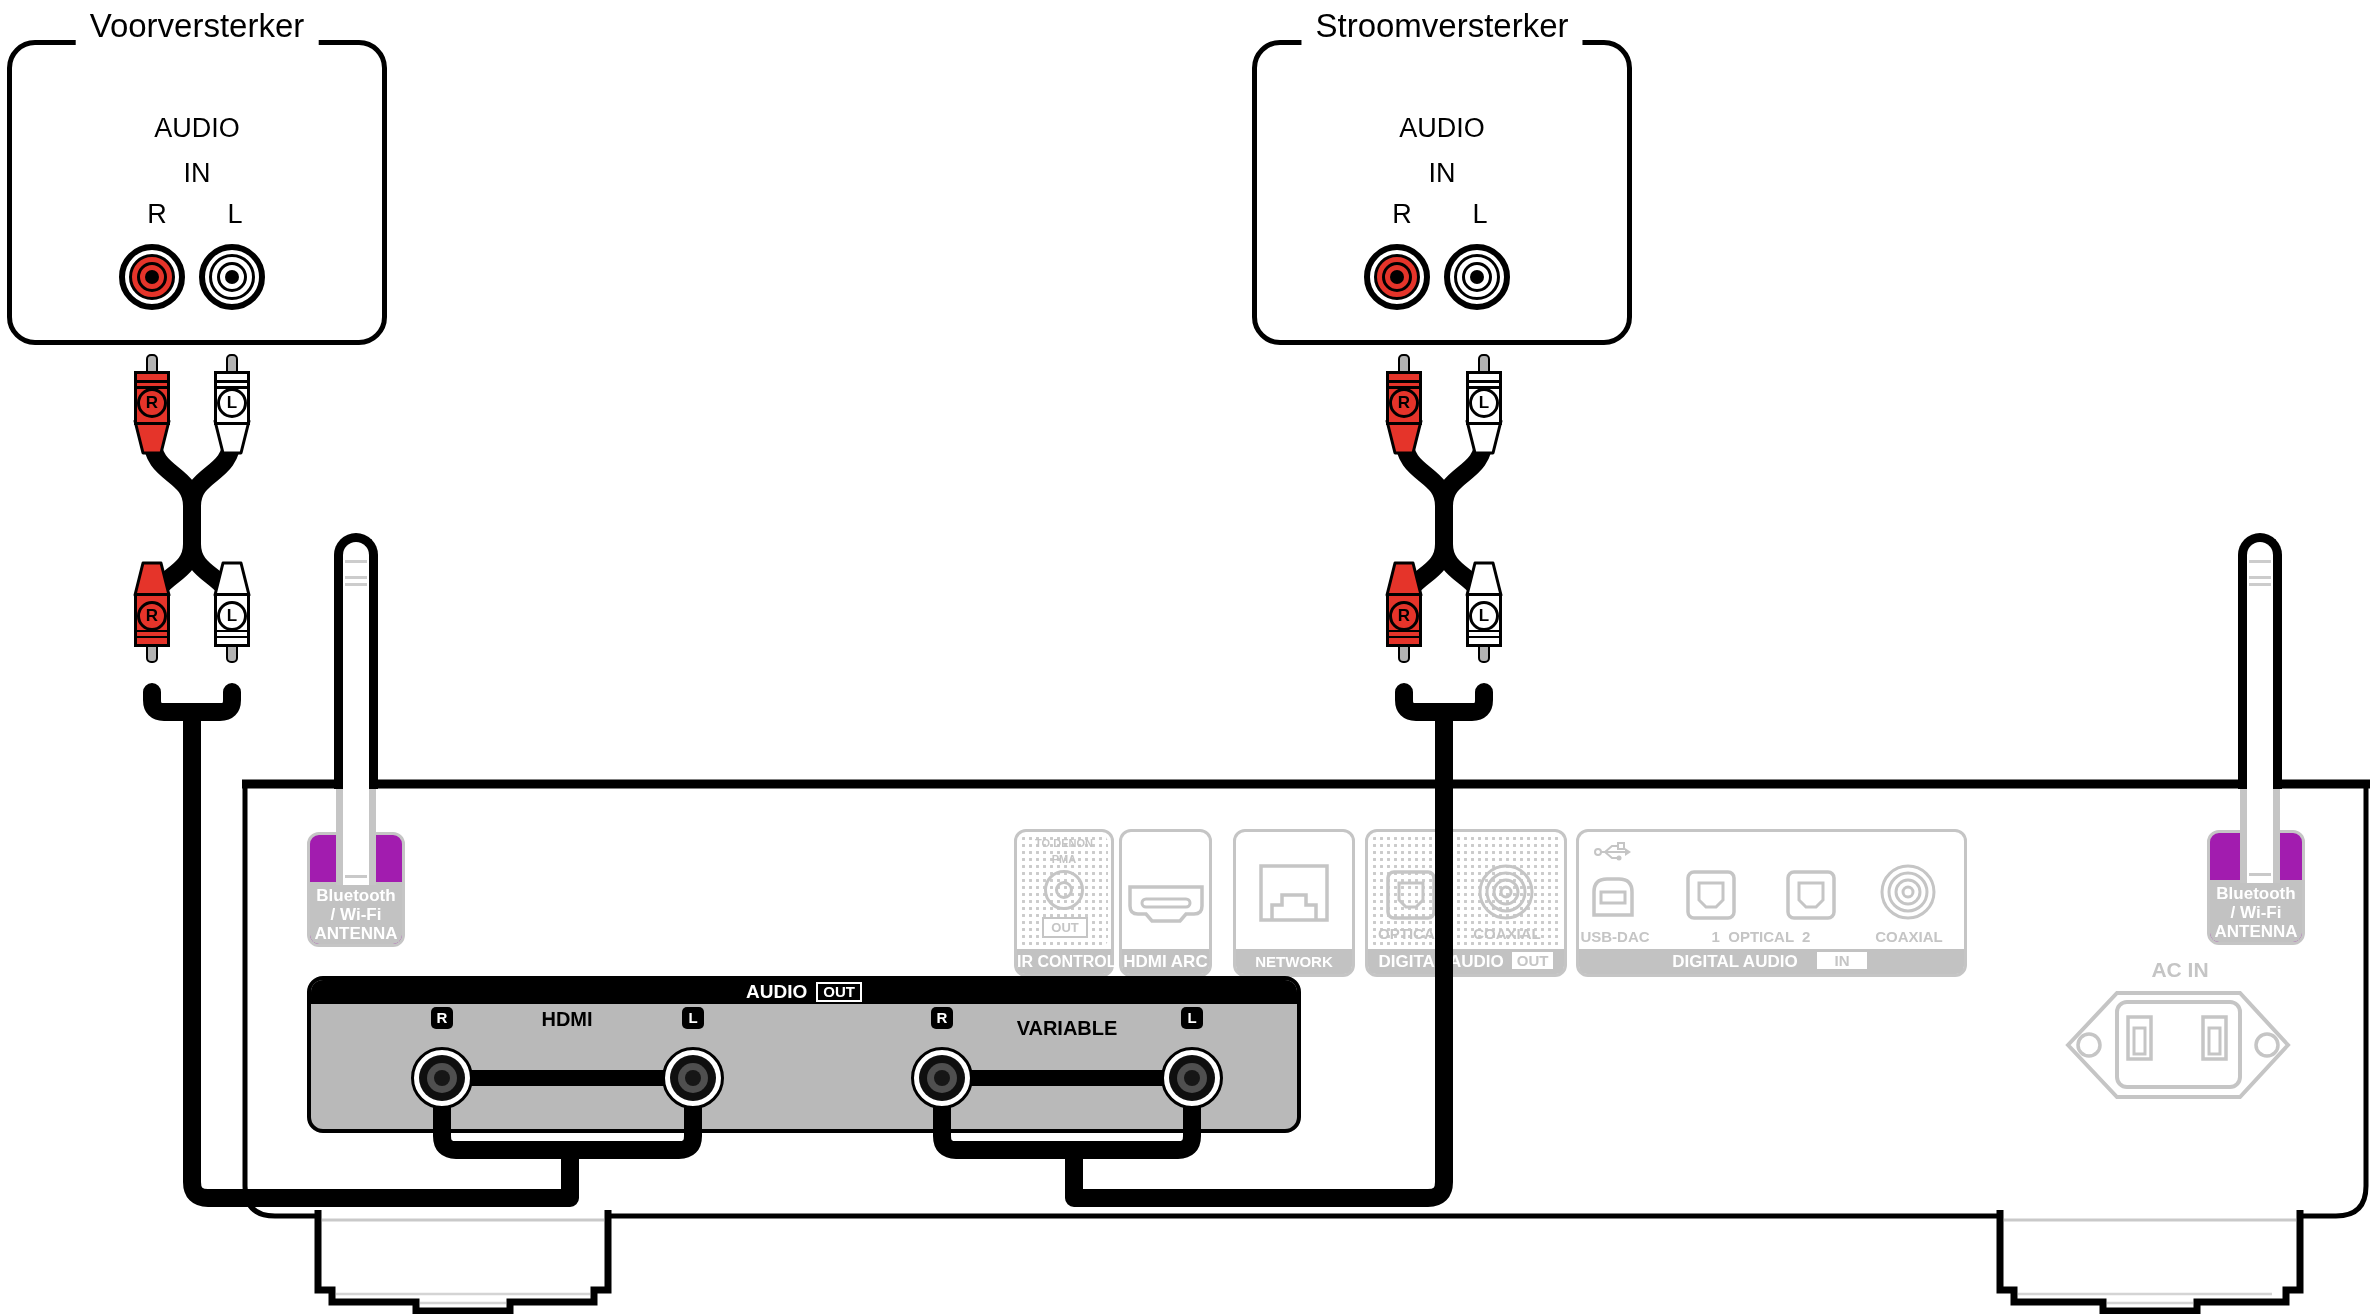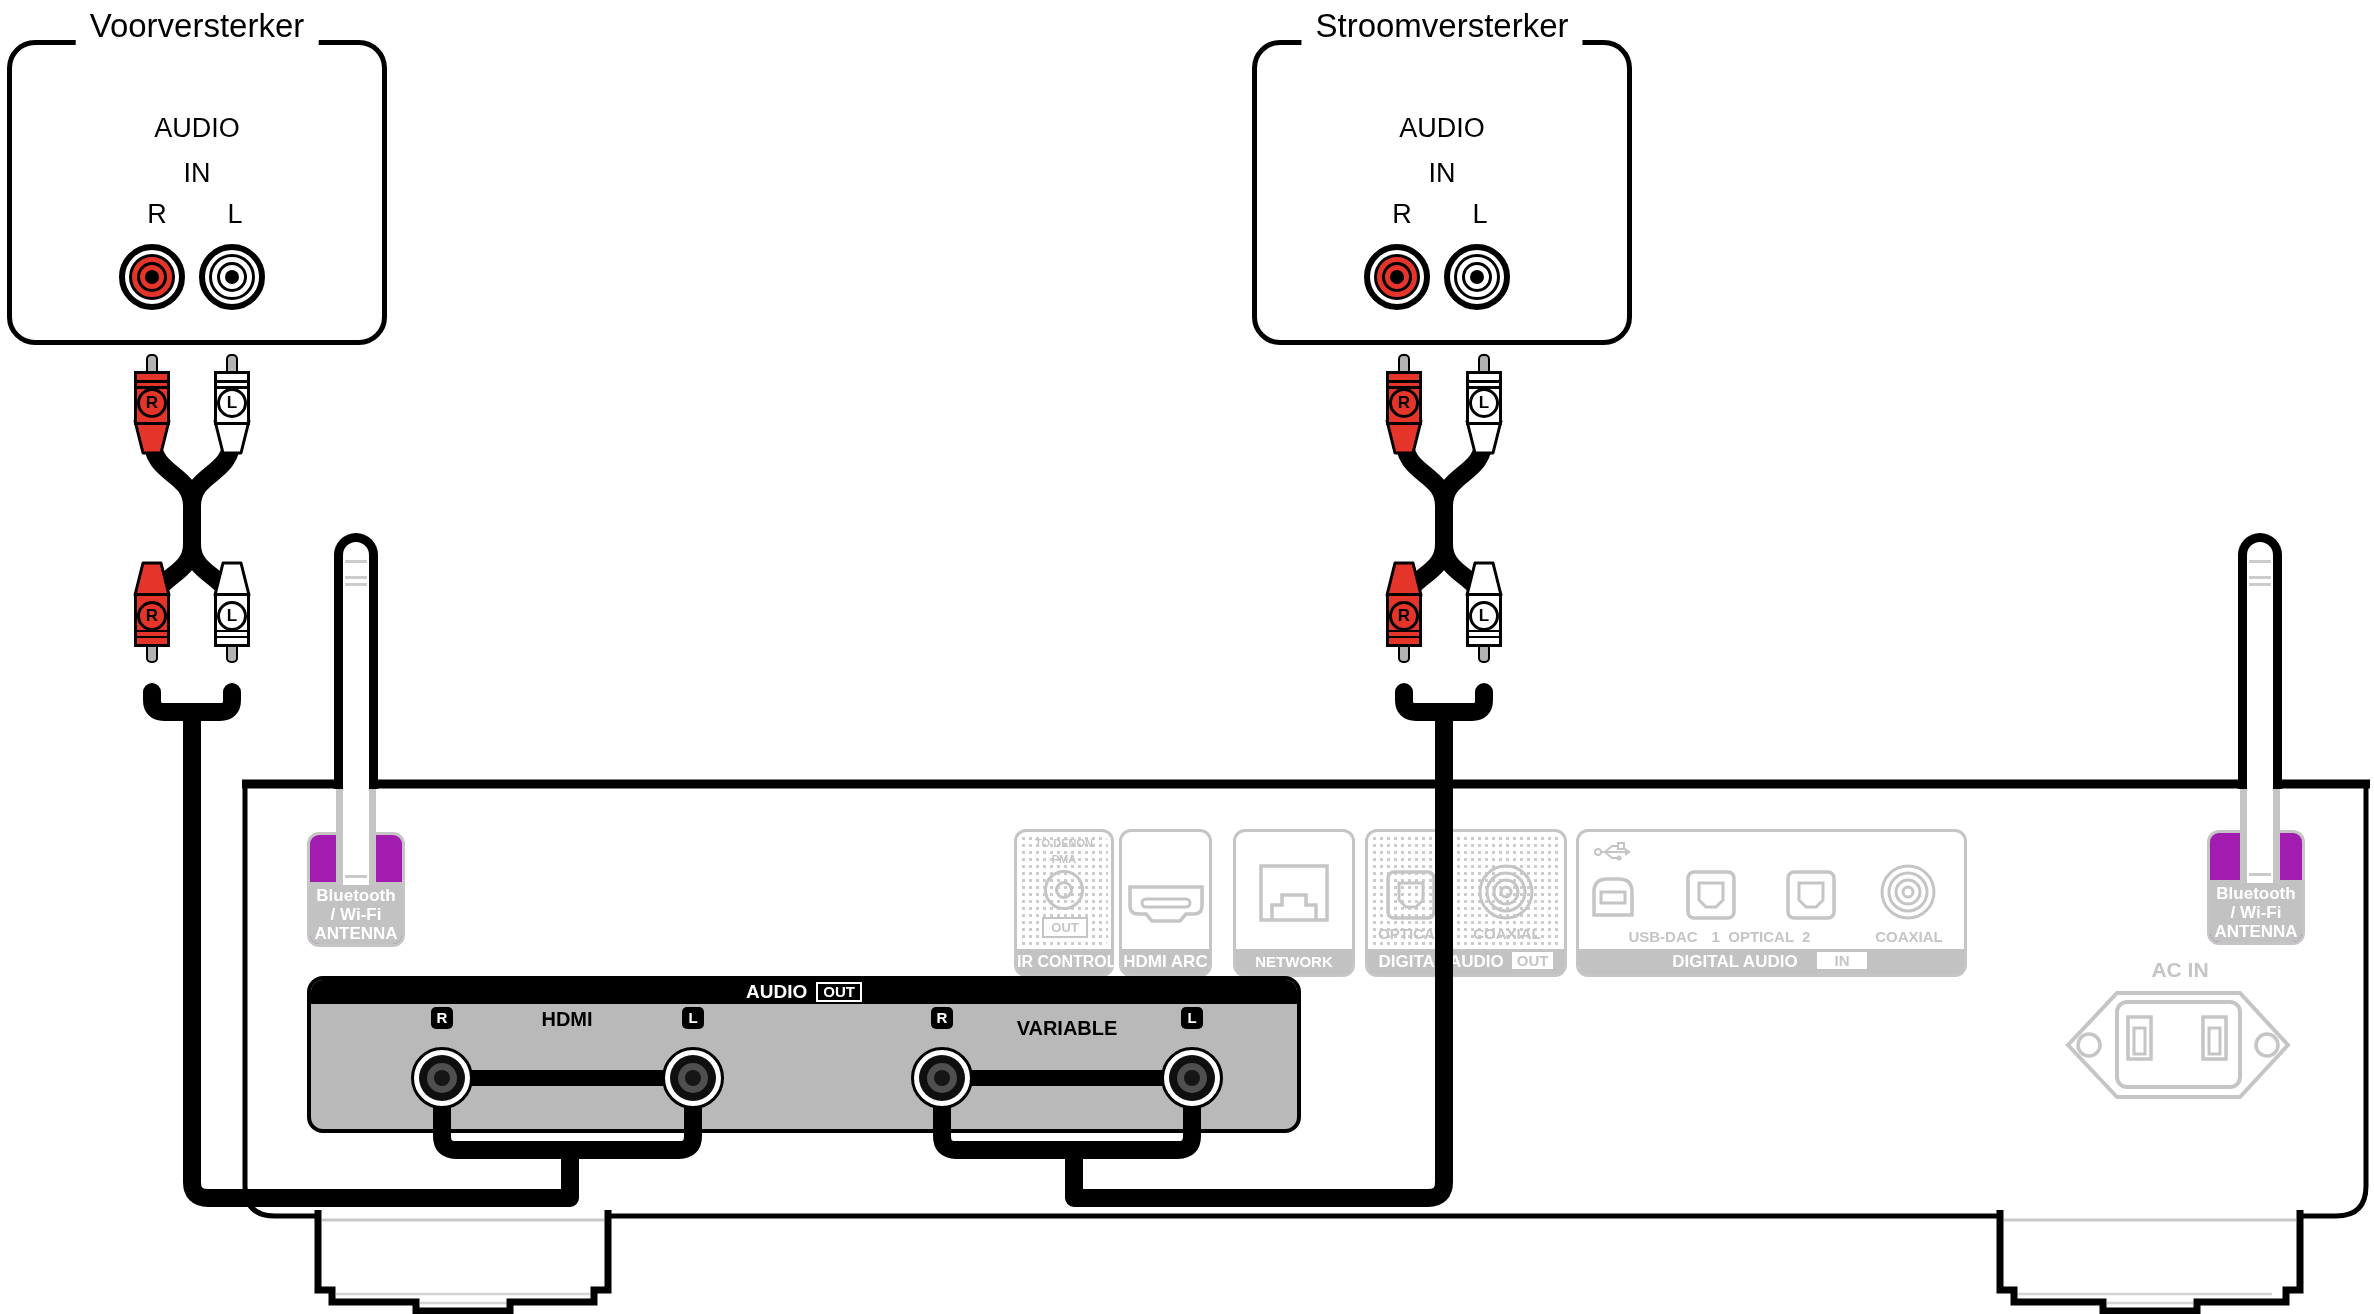--- a/index.html
+++ b/index.html
@@ -176,21 +176,21 @@
     <svg width="52" height="52" style="position:absolute;left:206px;top:37px;">
       <rect x="3" y="3" width="46" height="46" rx="6" fill="none" stroke="var(--ghost)" stroke-width="3.5"></rect>
       <path d="M 14 14 H 38 V 31 L 31 38 H 21 L 14 31 Z" fill="none" stroke="var(--ghost)" stroke-width="3"></path>
     </svg>
     <svg width="60" height="60" style="position:absolute;left:299px;top:30px;">
       <circle cx="30" cy="30" r="26" fill="none" stroke="var(--ghost)" stroke-width="3"></circle>
       <circle cx="30" cy="30" r="19" fill="none" stroke="var(--ghost)" stroke-width="3"></circle>
       <circle cx="30" cy="30" r="12" fill="none" stroke="var(--ghost)" stroke-width="3"></circle>
       <circle cx="30" cy="30" r="5" fill="none" stroke="var(--ghost)" stroke-width="3"></circle>
     </svg>
-    <div class="gsmall" style="left:-3px;top:96px;width:78px;padding-left:48px;">USB-DAC</div>
+    <div class="gsmall" style="left:-3px;top:96px;width:78px;">USB-DAC</div>
     <div class="gsmall" style="left:100px;top:96px;width:164px;">1  OPTICAL  2</div>
     <div class="gsmall" style="left:289px;top:96px;width:82px;">COAXIAL</div>
     <div class="gbar">
       <span style="position:absolute;left:0;width:312px;text-align:center;">DIGITAL AUDIO</span>
       <span class="gbadge" style="position:absolute;left:230px;top:3px;width:40px;">IN</span>
     </div>
   </div>
 
   <div class="ac-label">AC IN</div>
   <svg width="236" height="122" style="position:absolute;left:2060px;top:985px;">

